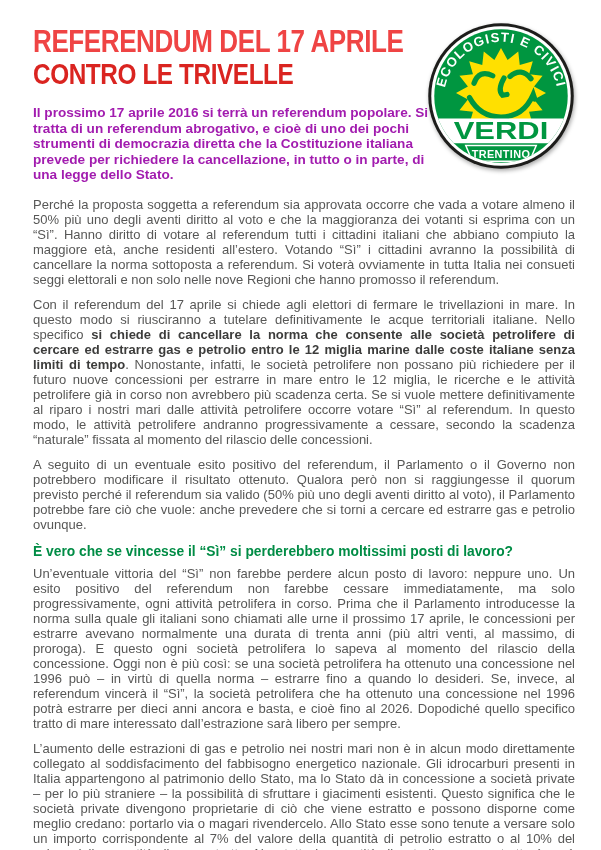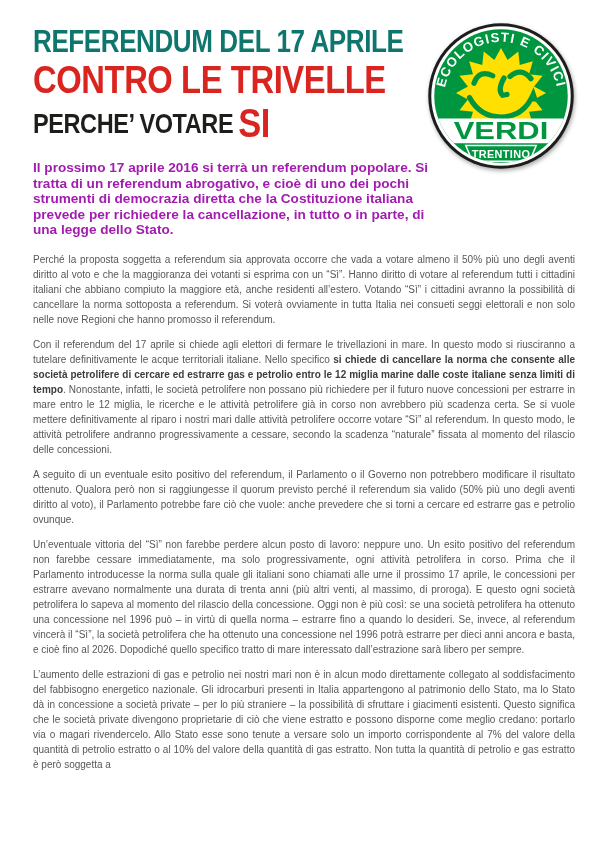--- a/index.html
+++ b/index.html
@@ -13,36 +13,36 @@
   }
   .content{
     position:absolute;
     left:33px;top:26px;
     width:542px;
   }
   
   .title-block{line-height:1;}
   .tline{display:block;white-space:nowrap;}
   .tscale{display:inline-block;transform:scaleX(0.84);transform-origin:0 60%;font-weight:700;letter-spacing:-0.5px;}
-  .t1{font-size:31px;color:#0f766e;margin:0 0 3px 0;}
-  .t2{font-size:39px;color:#da2420;margin:0 0 4px 0;}
+  .t1{font-size:31px;color:#ef4444;margin:0 0 3px 0;}
+  .t2{font-size:29px;color:#da2420;margin:0 0 4px 0;}
   .t3{font-size:28px;color:#1d1d1b;}
   .t3-si{font-size:41px;color:#da2420;vertical-align:-4px;margin-left:6px;}
   
   .intro{
     width:402px;
     margin:16px 0 14px 0;
     font-size:13.6px;line-height:15.6px;
     font-weight:700;color:#a21caf;
     text-align:left;
   }
   
   .para{
     margin:0 0 10px 0;
-    font-size:10px;line-height:15px;
+    font-size:13px;line-height:15px;
     color:#575756;
     text-align:justify;
     hyphens:auto;
   }
   .para b{color:#3c3c3b;font-weight:700;}
   .qhead{
     margin:12px 0 6px 0;
     font-size:13.8px;line-height:16px;
     font-weight:700;color:#008c45;
     text-align:left;
@@ -93,29 +93,29 @@
         <textPath href="#arcPath" startOffset="50%" text-anchor="middle">ECOLOGISTI E CIVICI</textPath>
       </text>
     </g>
   </svg>
 
   <div class="content">
 
     <div class="title-block">
       <span class="tline t1"><span class="tscale">REFERENDUM DEL 17 APRILE</span></span>
       <span class="tline t2"><span class="tscale">CONTRO LE TRIVELLE</span></span>
-      <span class="tline t3"><span class="tscale"><span>PERCHE’ VOTARE</span><span class="t3-si">SI</span></span></span>
     </div>
 
     <p class="intro">Il prossimo 17 aprile 2016 si terrà un referendum popolare. Si tratta di un referendum abrogativo, e cioè di uno dei pochi strumenti di democrazia diretta che la Costituzione italiana prevede per richiedere la cancellazione, in tutto  o in parte, di una legge dello Stato.</p>
 
     <p class="para">Perché la proposta soggetta a referendum sia approvata occorre che vada a votare almeno il 50% più uno degli aventi diritto al voto e che la maggioranza dei votanti si esprima con un “Sì”. Hanno diritto di votare al referendum tutti i cittadini italiani che abbiano compiuto la maggiore età, anche residenti all’estero. Votando “Sì” i cittadini avranno la possibilità di cancellare la norma sottoposta a referendum. Si voterà ovviamente in tutta Italia nei consueti seggi elettorali e non solo nelle nove Regioni che hanno promosso il referendum.</p>
 
     <p class="para"><span>Con il referendum del 17 aprile si chiede agli elettori di fermare le trivellazioni in mare. In questo modo si riusciranno a tutelare definitivamente le acque territoriali italiane. Nello specifico </span><b>si chiede di cancellare la norma che consente alle società petrolifere di cercare ed estrarre gas e petrolio entro le 12 miglia marine dalle coste italiane senza limiti di tempo</b><span>. Nonostante, infatti, le società petrolifere non possano più richiedere per il futuro nuove concessioni per estrarre in mare entro le 12 miglia, le ricerche e le attività petrolifere già in corso non avrebbero più scadenza certa. Se si vuole mettere definitivamente al riparo i nostri mari dalle attività petrolifere occorre votare “Sì” al referendum. In questo modo, le attività petrolifere andranno progressivamente a cessare, secondo la scadenza “naturale” fissata al momento del rilascio delle concessioni.</span></p>
 
     <p class="para">A seguito di un eventuale esito positivo del referendum, il Parlamento o il Governo non potrebbero modificare il risultato ottenuto. Qualora però non si raggiungesse il quorum previsto perché il referendum sia valido (50% più uno degli aventi diritto al voto), il Parlamento potrebbe fare ciò che vuole: anche prevedere che si torni a cercare ed estrarre gas e petrolio ovunque.</p>
 
+    <h2 class="qhead">È vero che se vincesse il “Sì” si perderebbero moltissimi posti di lavoro?</h2>
     <p class="para">Un’eventuale vittoria del “Sì” non farebbe perdere alcun posto di lavoro: neppure uno. Un esito positivo del referendum non farebbe cessare immediatamente, ma solo progressivamente, ogni attività petrolifera in corso. Prima che il Parlamento introducesse la norma sulla quale gli italiani sono chiamati alle urne il prossimo 17 aprile, le concessioni per estrarre avevano normalmente una durata di trenta anni (più altri venti, al massimo, di proroga). E questo ogni società petrolifera lo sapeva al momento del rilascio della concessione. Oggi non è più così: se una società petrolifera ha ottenuto una concessione nel 1996 può – in virtù di quella norma – estrarre fino a quando lo desideri. Se, invece, al referendum vincerà il “Sì”, la società petrolifera che ha ottenuto una concessione nel 1996 potrà estrarre per dieci anni ancora e basta, e cioè fino al 2026. Dopodiché quello specifico tratto di mare interessato dall’estrazione sarà libero per sempre.</p>
 
     <p class="para"><span>L’aumento delle estrazioni di gas e petrolio nei nostri mari non è in alcun modo direttamente collegato al soddisfacimento del fabbisogno energetico nazionale. Gli idrocarburi presenti in Italia appartengono al patrimonio dello Stato, ma lo Stato dà in concessione a società private – per lo più straniere – la possibilità di sfruttare i giacimenti esistenti. Questo significa che le società private divengono proprietarie di ciò che viene estratto e possono disporne come meglio credano: portarlo via o magari rivendercelo. Allo Stato esse sono tenute a versare solo un importo corrispondente al 7% del valore della quantità di petrolio estratto o al 10% del valore della quantità di gas estratto. Non tutta la quantità di petrolio e gas estratto è però soggetta a </span></p>
 
   </div>
 </div>
 
 </body></html>

